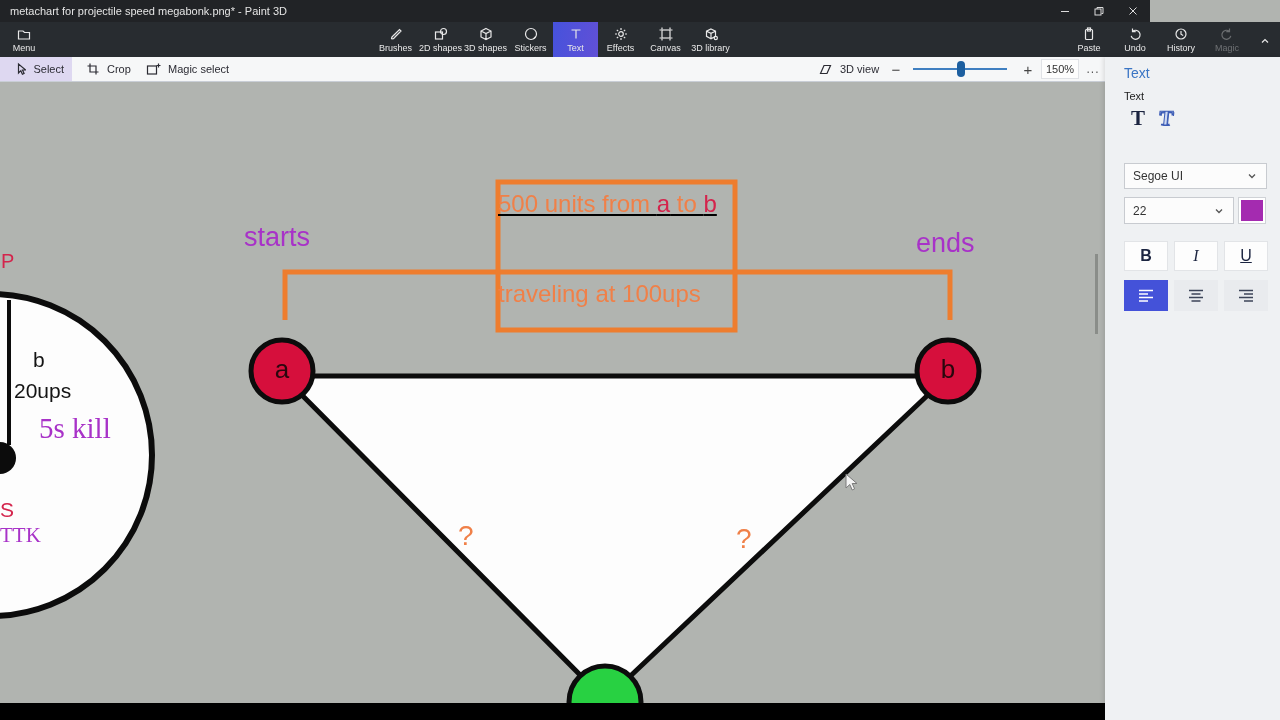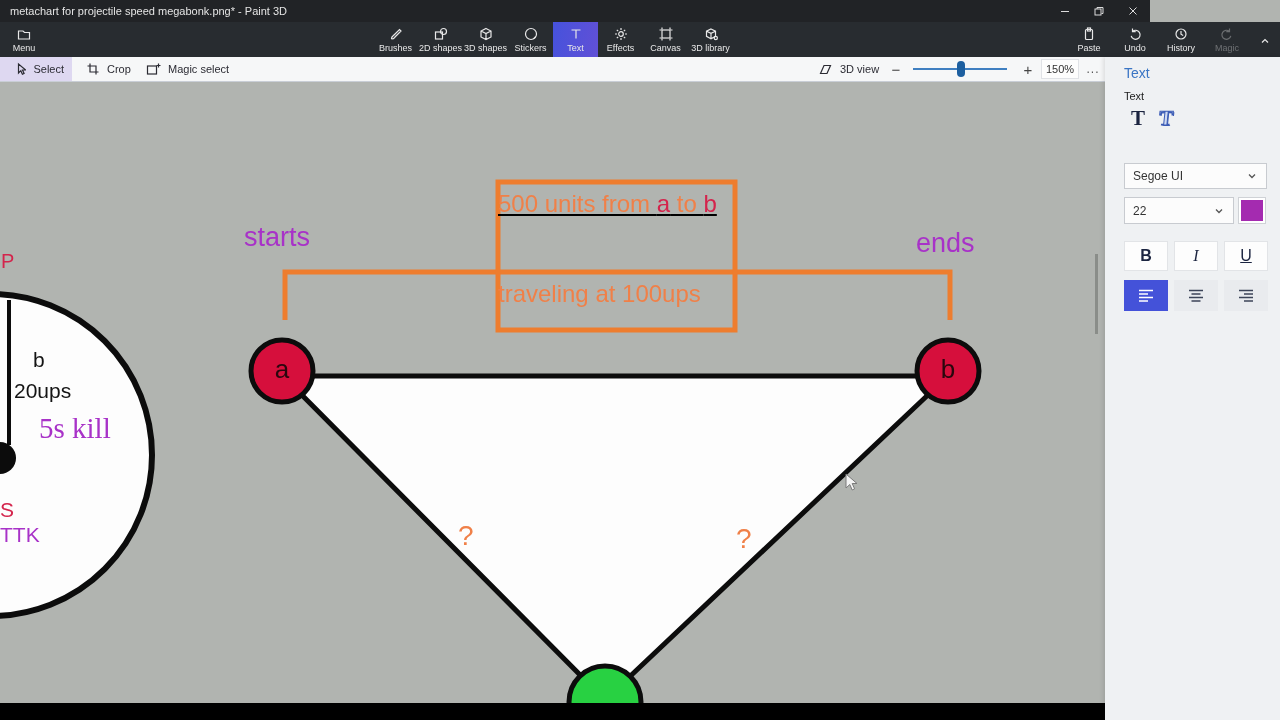--- a/index.html
+++ b/index.html
@@ -52,21 +52,21 @@
   .ends { left:916px; top:146px; font-size:27px; }
   .sentence { left:498px; top:108px; width:237px; font-size:24px;text-decoration:underline; }
   .sentence2 { left:498px; top:198px; width:237px; text-align:left; font-size:24px; }
   .q-left { left:458px; top:438px; font-size:28px; }
   .q-right { left:736px; top:441px; font-size:28px; }
   .p-lbl { left:1px; top:168px; font-size:20px; }
   .b-small { left:33px; top:266px; font-size:21px; color:#141414; }
   .speed-lbl { left:14px; top:297px; font-size:21px; color:#141414; }
   .kill-lbl { left:39px; top:330px; font-size:29px;font-family:Liberation Serif, serif; }
   .s-lbl { left:0px; top:416px; font-size:21px; }
-  .ttk-lbl { left:0px; top:441px; font-size:21px; }
+  .ttk-lbl { left:0px; top:441px; font-size:21px;font-family:Liberation Serif, serif; }
   .node-letter { font-size:26px; color:var(--node_letter); transform:translate(-50%,-54%); }
   .node-a { left:282px; top:289px; } .node-b { left:948px; top:289px; }
   .bottom-bar { position:absolute; left:0; top:621px; width:1105px; height:17px; background:#000; }
   .cv-scroll { position:absolute; left:1095px; top:172px; width:3px; height:80px; background:#8a8d89; }
   .cursor { position:absolute; left:845px; top:391px; }
 
   
   .sidebar { position:absolute; top:57px; left:1105px; width:175px; height:663px; background:#eff1f3; box-shadow:-2px 0 4px rgba(0,0,0,.10); }
   .panel-title { position:absolute; left:19px; top:8px; font-size:14px; color:var(--heading_blue); }
   .section-label { position:absolute; left:19px; top:33px; font-size:11px; color:#222; }

